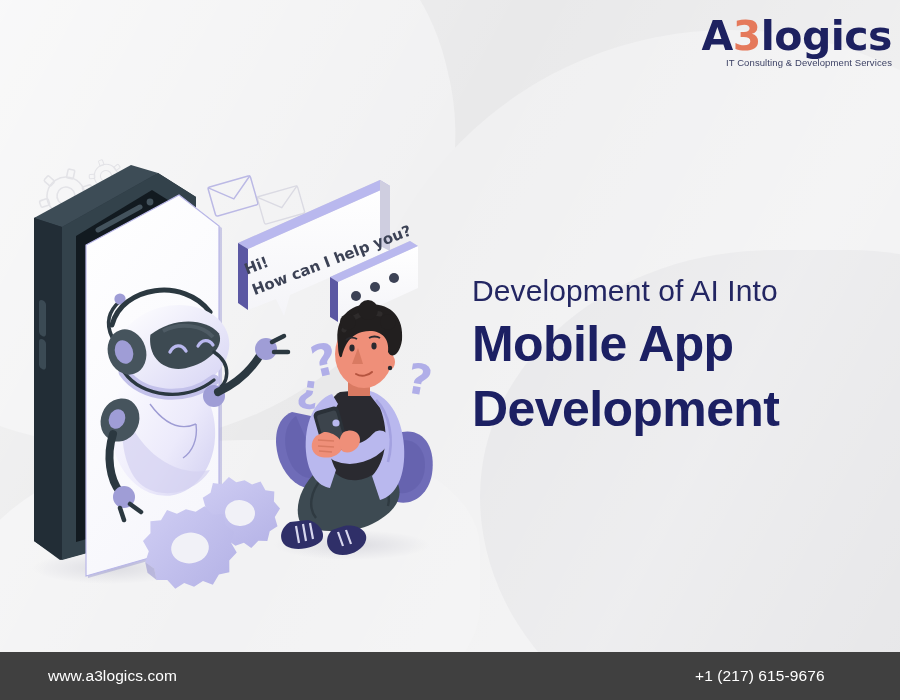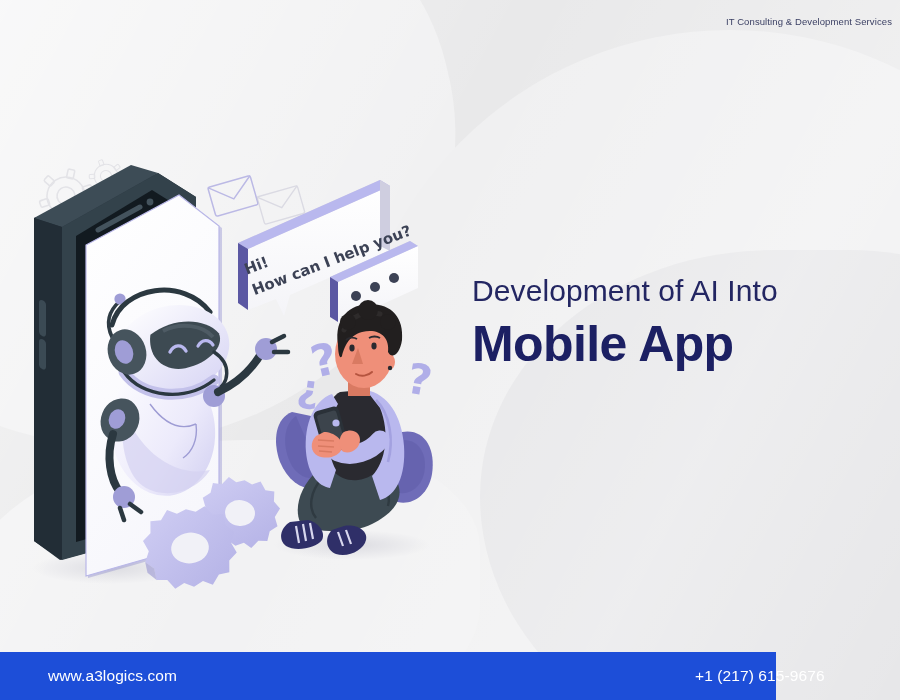--- a/index.html
+++ b/index.html
@@ -68,22 +68,22 @@
   .hl-1 {
     font-size:30px; color:#232662; letter-spacing:.1px;
     line-height:1.15; font-weight:400;
   }
   .hl-2 {
     font-size:50px; font-weight:bold; color:#1c2063;
     line-height:1.18; letter-spacing:-.6px; margin-top:6px;
   }
   
   #footer-bar {
-    position:absolute; left:0; bottom:0; width:776px; height:48px;
-    background:#1d4ed8; display:flex; align-items:center;
+    position:absolute; left:0; bottom:0; width:900px; height:48px;
+    background:#404040; display:flex; align-items:center;
   }
   .footer-item {
     color:#ffffff; font-size:15.5px; letter-spacing:.1px; white-space:nowrap;
   }
   .fi-web   { position:absolute; left:48px; }
   .fi-mail  { position:absolute; left:350px; }
   .fi-phone { position:absolute; left:695px; }
 
   
   #illustration { position:absolute; left:0; top:0; width:470px; height:650px; }
@@ -94,26 +94,28 @@
 
 <div id="banner">
 
   <div class="bg-swoosh-a"></div>
   <div class="bg-swoosh-b"></div>
   <div class="bg-swoosh-c"></div>
   <div class="bg-swoosh-d"></div>
   <div class="bg-fade"></div>
 
   <div id="logo-block">
+    <div class="logo-word"><span>A</span><span class="logo-3">3</span><span>logics</span></div>
     <div class="logo-tag">IT Consulting &amp; Development Services</div>
   </div>
 
   <div id="headline">
     <div class="hl-1">Development of AI Into</div>
     <div class="hl-2">Mobile App</div>
+    <div class="hl-2">Development</div>
   </div>
 
   <div id="illustration">
     <svg width="470" height="650" viewBox="0 0 470 650" xmlns="http://www.w3.org/2000/svg">
       <defs>
         <linearGradient id="robotG" x1="0" y1="0" x2="1" y2="1">
           <stop offset="0%" stop-color="#ffffff"></stop>
           <stop offset="60%" stop-color="#eceafb"></stop>
           <stop offset="100%" stop-color="#cfcdf0"></stop>
         </linearGradient>

